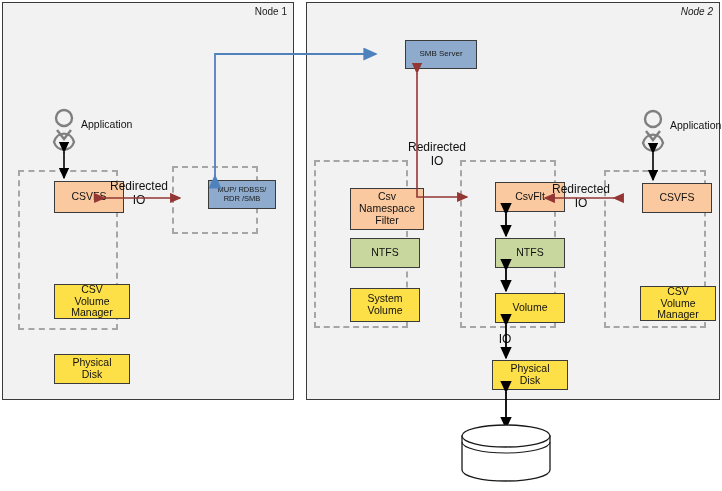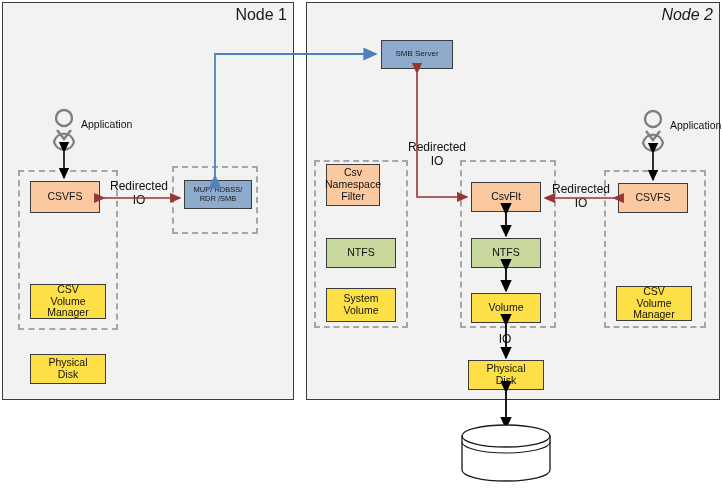--- a/index.html
+++ b/index.html
@@ -1,26 +1,26 @@
 <!DOCTYPE html>
 <html><head>
 <meta charset="utf-8">
 <style>
   html,body{margin:0;padding:0;background:#ffffff;}
   body{font-family:"Liberation Sans",sans-serif;}
   #canvas{position:relative;width:722px;height:491px;overflow:hidden;background:#ffffff;}
 
   .node-panel{position:absolute;background:#f2f2f2;border:1px solid #3b3b3b;box-sizing:border-box;}
-  .node-label{position:absolute;font-size:16px;color:#1a1a1a;}
+  .node-label{position:absolute;font-size:10px;color:#1a1a1a;}
 
   .dashed-group{position:absolute;border:2px dashed #a6a6a6;box-sizing:border-box;background:transparent;}
 
   .box{position:absolute;box-sizing:border-box;border:1px solid #3b3b3b;
        display:flex;align-items:center;justify-content:center;text-align:center;
-       font-size:10.5px;color:#111111;line-height:1.12;padding:8px;}
+       font-size:10.5px;color:#111111;line-height:1.12;padding:8px;margin-left:24px;}
   .box.orange{background:#fac9a0;}
   .box.blue{background:#8eaacc;font-size:7.5px;color:#1b1b1b;}
   .box.blue.big{font-size:8px;}
   .box.green{background:#c7d79e;}
   .box.rose{background:#fde047;}
 
   .edge-label{position:absolute;font-size:12px;color:#111111;text-align:center;line-height:1.15;}
 
   svg.overlay{position:absolute;left:0;top:0;width:722px;height:491px;pointer-events:none;}
 
@@ -64,21 +64,21 @@
 
   <div class="node-panel" style="left:306px;top:2px;width:414px;height:398px;"></div>
   <div class="node-label" style="left:655px;top:6px;width:58px;text-align:right;font-style:italic;">Node 2</div>
 
   <div class="box blue big" style="left:381px;top:40px;width:72px;height:29px;">
     <span>SMB Server</span>
   </div>
 
   <div class="dashed-group" style="left:314px;top:160px;width:94px;height:168px;"></div>
 
-  <div class="box orange" style="left:326px;top:164px;width:54px;height:42px;">
+  <div class="box orange" style="left:326px;top:188px;width:74px;height:42px;">
     <span style="white-space:pre-line;">Csv
 Namespace
 Filter</span>
   </div>
   <div class="box green" style="left:326px;top:238px;width:70px;height:30px;">
     <span>NTFS</span>
   </div>
   <div class="box rose" style="left:326px;top:288px;width:70px;height:34px;">
     <span style="white-space:pre-line;">System
 Volume</span>

